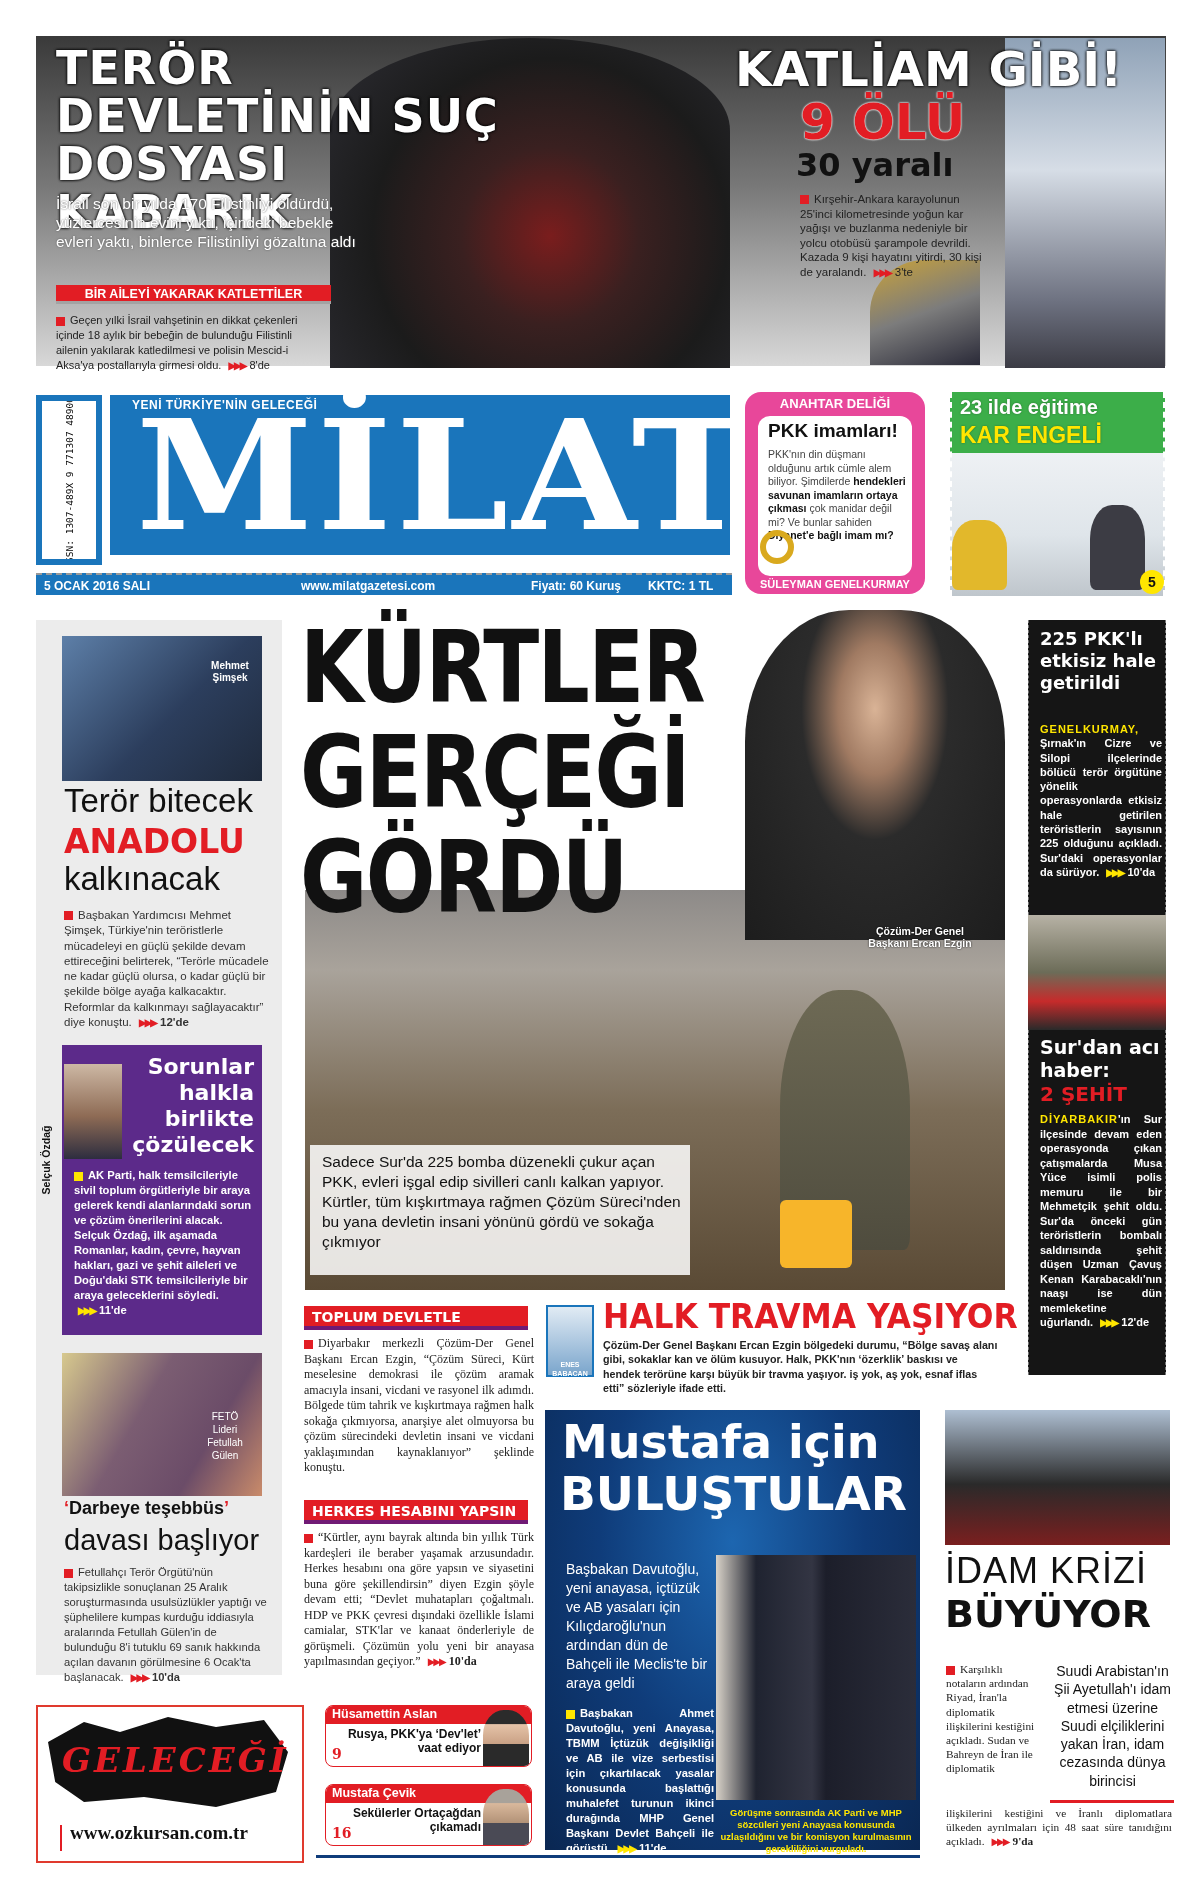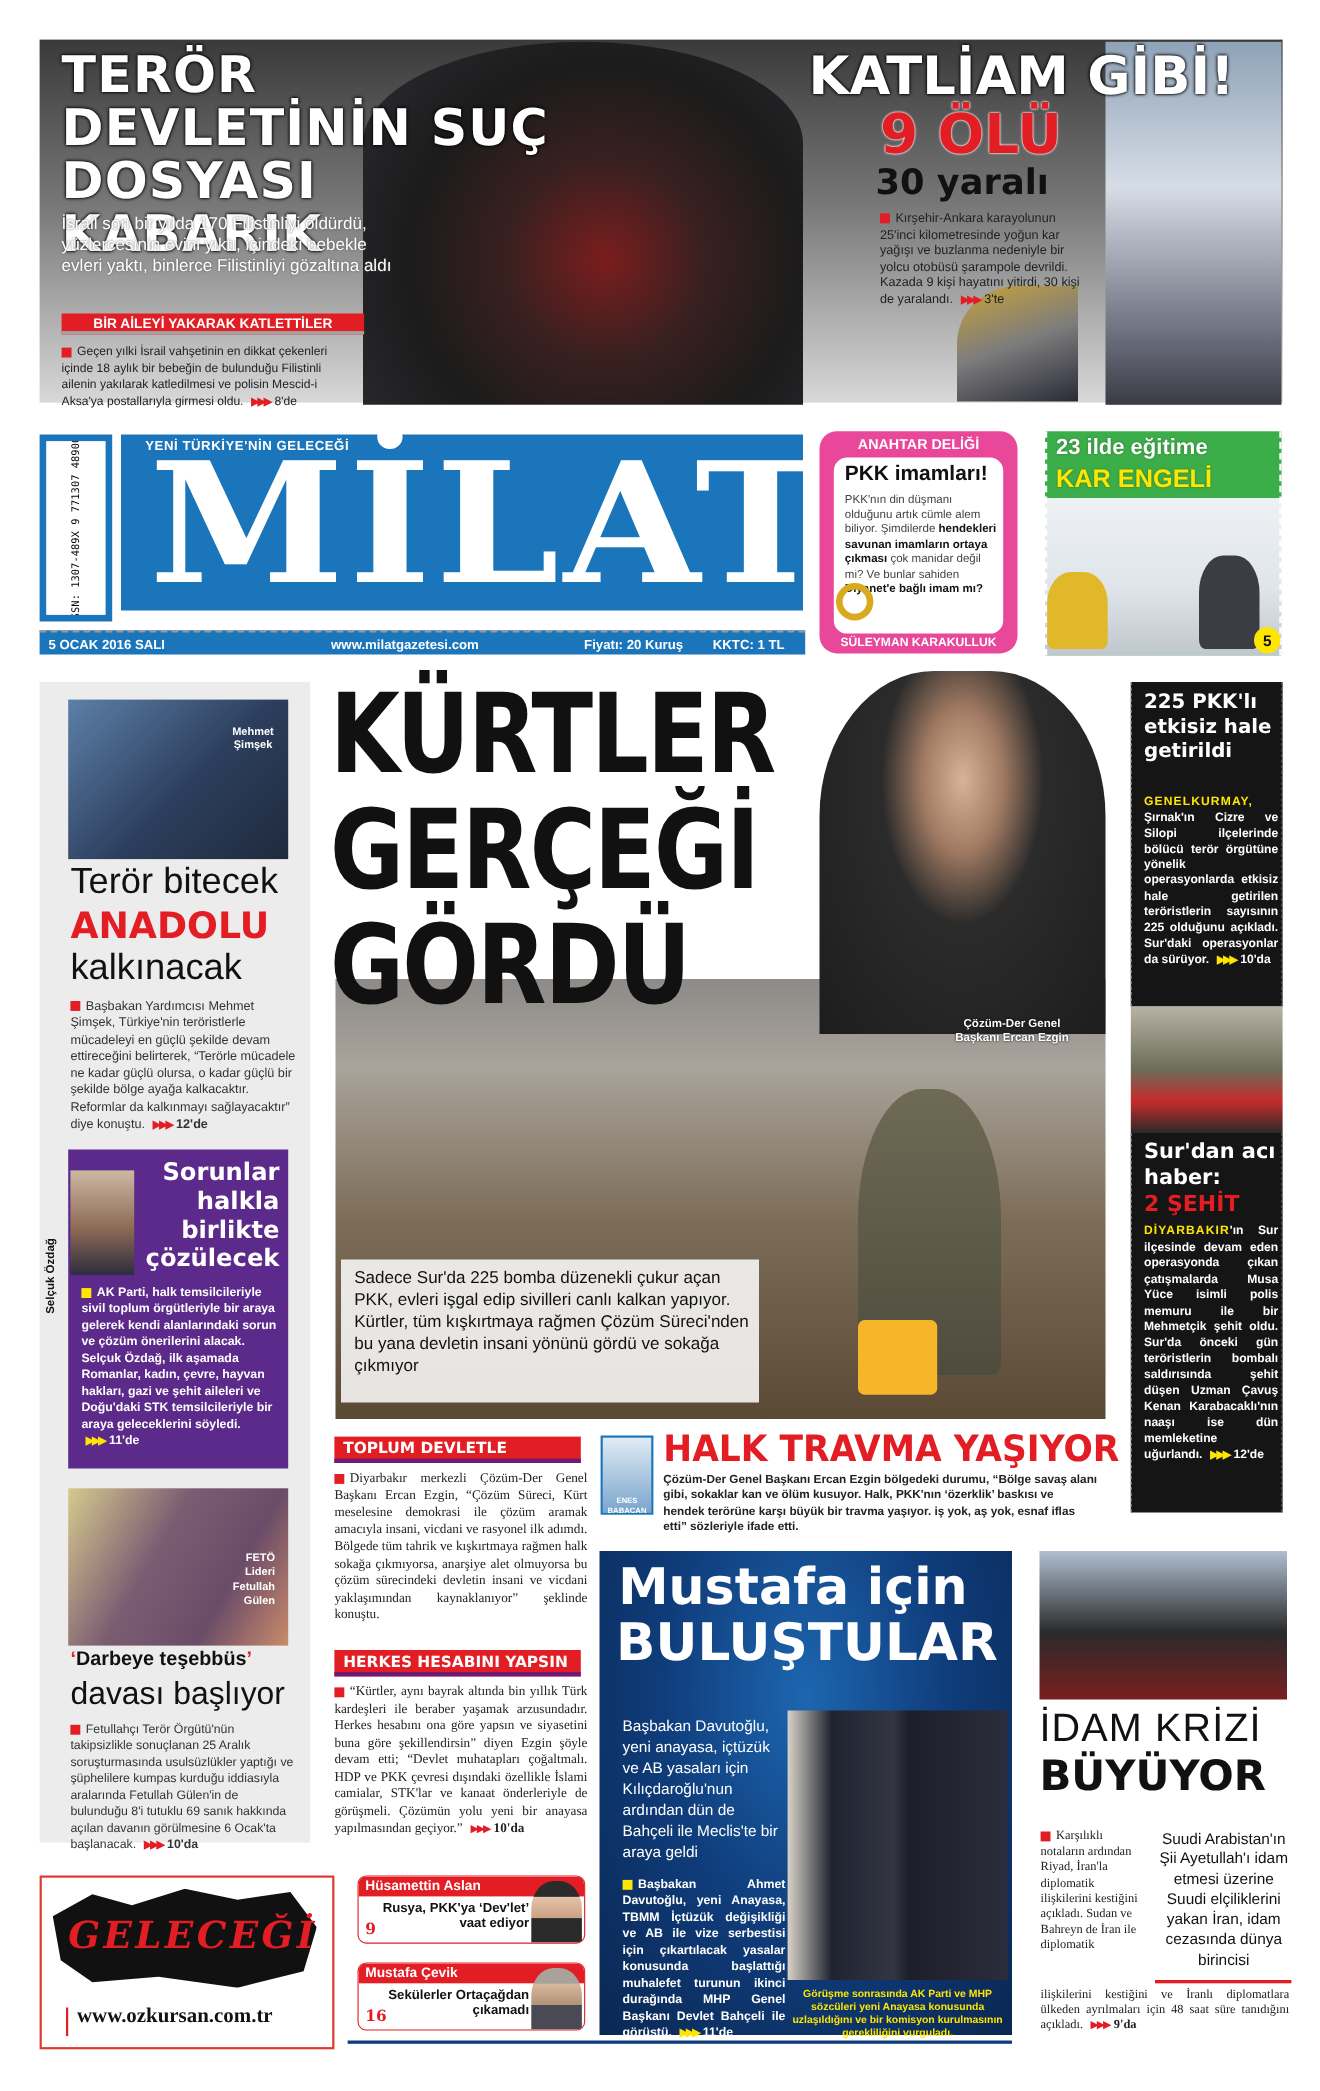--- a/index.html
+++ b/index.html
@@ -64,21 +64,21 @@
 #simsek-body{left:64px;top:908px;width:205px;font-size:11.5px;line-height:15.3px;color:#333}
 
 #ozdag-box{left:62px;top:1045px;width:200px;height:290px;background:#5c2a8a}
 #ozdag-side{left:36px;top:1080px;width:22px;height:80px}
 #ozdag-side span{display:block;transform:rotate(-90deg) translate(-50%,0);transform-origin:left top;position:absolute;left:4px;top:80px;font-size:10.5px;white-space:nowrap;font-weight:bold}
 #ozdag-photo{left:64px;top:1064px;width:58px;height:95px;background:linear-gradient(180deg,#cdb8a4,#8e6b55 55%,#2d2d3f)}
 #ozdag-title{left:122px;top:1054px;width:132px;text-align:right;color:#fff;font-weight:900;font-size:22px;line-height:26px;font-family:"DejaVu Sans",sans-serif}
 #ozdag-body{left:74px;top:1168px;width:185px;color:#fff;font-weight:bold;font-size:11.2px;line-height:15px}
 
 #gulen-photo{left:62px;top:1353px;width:200px;height:143px;background:linear-gradient(120deg,#d7c98e,#7b5d72 40%,#6b4c68 70%,#c98b6a)}
-#gulen-caption{left:200px;top:1410px;color:#fff;font-weight:bold;font-size:10px;text-align:right;line-height:13px}
+#gulen-caption{left:200px;top:1410px;color:#fff;font-weight:normal;font-size:10px;text-align:center;line-height:13px}
 #gulen-h1{left:64px;top:1498px;font-size:18px;font-weight:bold;color:#111}
 #gulen-h1 .q{color:#e21d24}
 #gulen-h2{left:64px;top:1524px;font-size:29px;color:#111}
 #gulen-body{left:64px;top:1565px;width:205px;font-size:11.2px;line-height:15px;color:#333}
 
 
 #main-headline{left:300px;top:615px;font-weight:900;font-size:100px;line-height:105px;color:#111;letter-spacing:-2px;font-family:"DejaVu Sans",sans-serif;transform:scaleX(.82);transform-origin:left top}
 #main-photo-bg{left:305px;top:890px;width:700px;height:400px;background:linear-gradient(180deg,#8d8a88 0%,#a9a39b 20%,#7c6d58 55%,#5a4a35 100%)}
 #main-person{left:745px;top:610px;width:260px;height:330px;background:radial-gradient(ellipse at 50% 30%,#d9b396 0%,#a07a62 20%,#2b2b2b 40%,#1d1d1d 100%);border-radius:40% 40% 0 0}
 #main-photo-cap{left:860px;top:925px;color:#fff;font-weight:bold;font-size:10.5px;text-align:center;line-height:12px;text-shadow:0 0 2px #000}
@@ -173,33 +173,33 @@
   <div id="barcode-inner">
       <span id="barcode-text">ISSN: 1307-489X  9 771307 489003</span>
     </div>
 </div>
 <div id="masthead" class="abs"></div>
 <div id="masthead-slogan" class="abs">YENİ TÜRKİYE'NİN GELECEĞİ</div>
 <div id="masthead-logo" class="abs">MİLAT</div>
 <div id="dateline" class="abs">
   <span style="left:8px">5 OCAK 2016 SALI</span>
   <span style="left:265px">www.milatgazetesi.com</span>
-  <span style="left:495px">Fiyatı: 20 Kuruş</span>
+  <span style="left:495px">Fiyatı: 60 Kuruş</span>
   <span style="left:612px">KKTC: 1 TL</span>
 </div>
 
 <div id="keyhole-box" class="abs"></div>
 <div id="keyhole-label" class="abs">ANAHTAR DELİĞİ</div>
 <div id="keyhole-inner" class="abs"></div>
 <div id="keyhole-title" class="abs">PKK imamları!</div>
 <div id="keyhole-body" class="abs">
   <span>PKK'nın din düşmanı olduğunu artık cümle alem biliyor. Şimdilerde </span><b>hendekleri savunan imamların ortaya çıkması</b><span> çok manidar değil mi? Ve bunlar sahiden </span><b>Diyanet'e bağlı imam mı?</b>
 </div>
 <div id="keyhole-key" class="abs"></div>
-<div id="keyhole-author" class="abs">SÜLEYMAN KARAKULLUK</div>
+<div id="keyhole-author" class="abs">SÜLEYMAN GENELKURMAY</div>
 
 <div id="snow-box" class="abs photo"></div>
 <div id="snow-kid1" class="abs"></div>
 <div id="snow-kid2" class="abs"></div>
 <div id="snow-title1" class="abs">23 ilde eğitime</div>
 <div id="snow-title2" class="abs">KAR ENGELİ</div>
 <div id="snow-page" class="abs">5</div>
 
 <div id="left-col-bg" class="abs"></div>
 <div id="simsek-photo" class="abs photo"></div>

